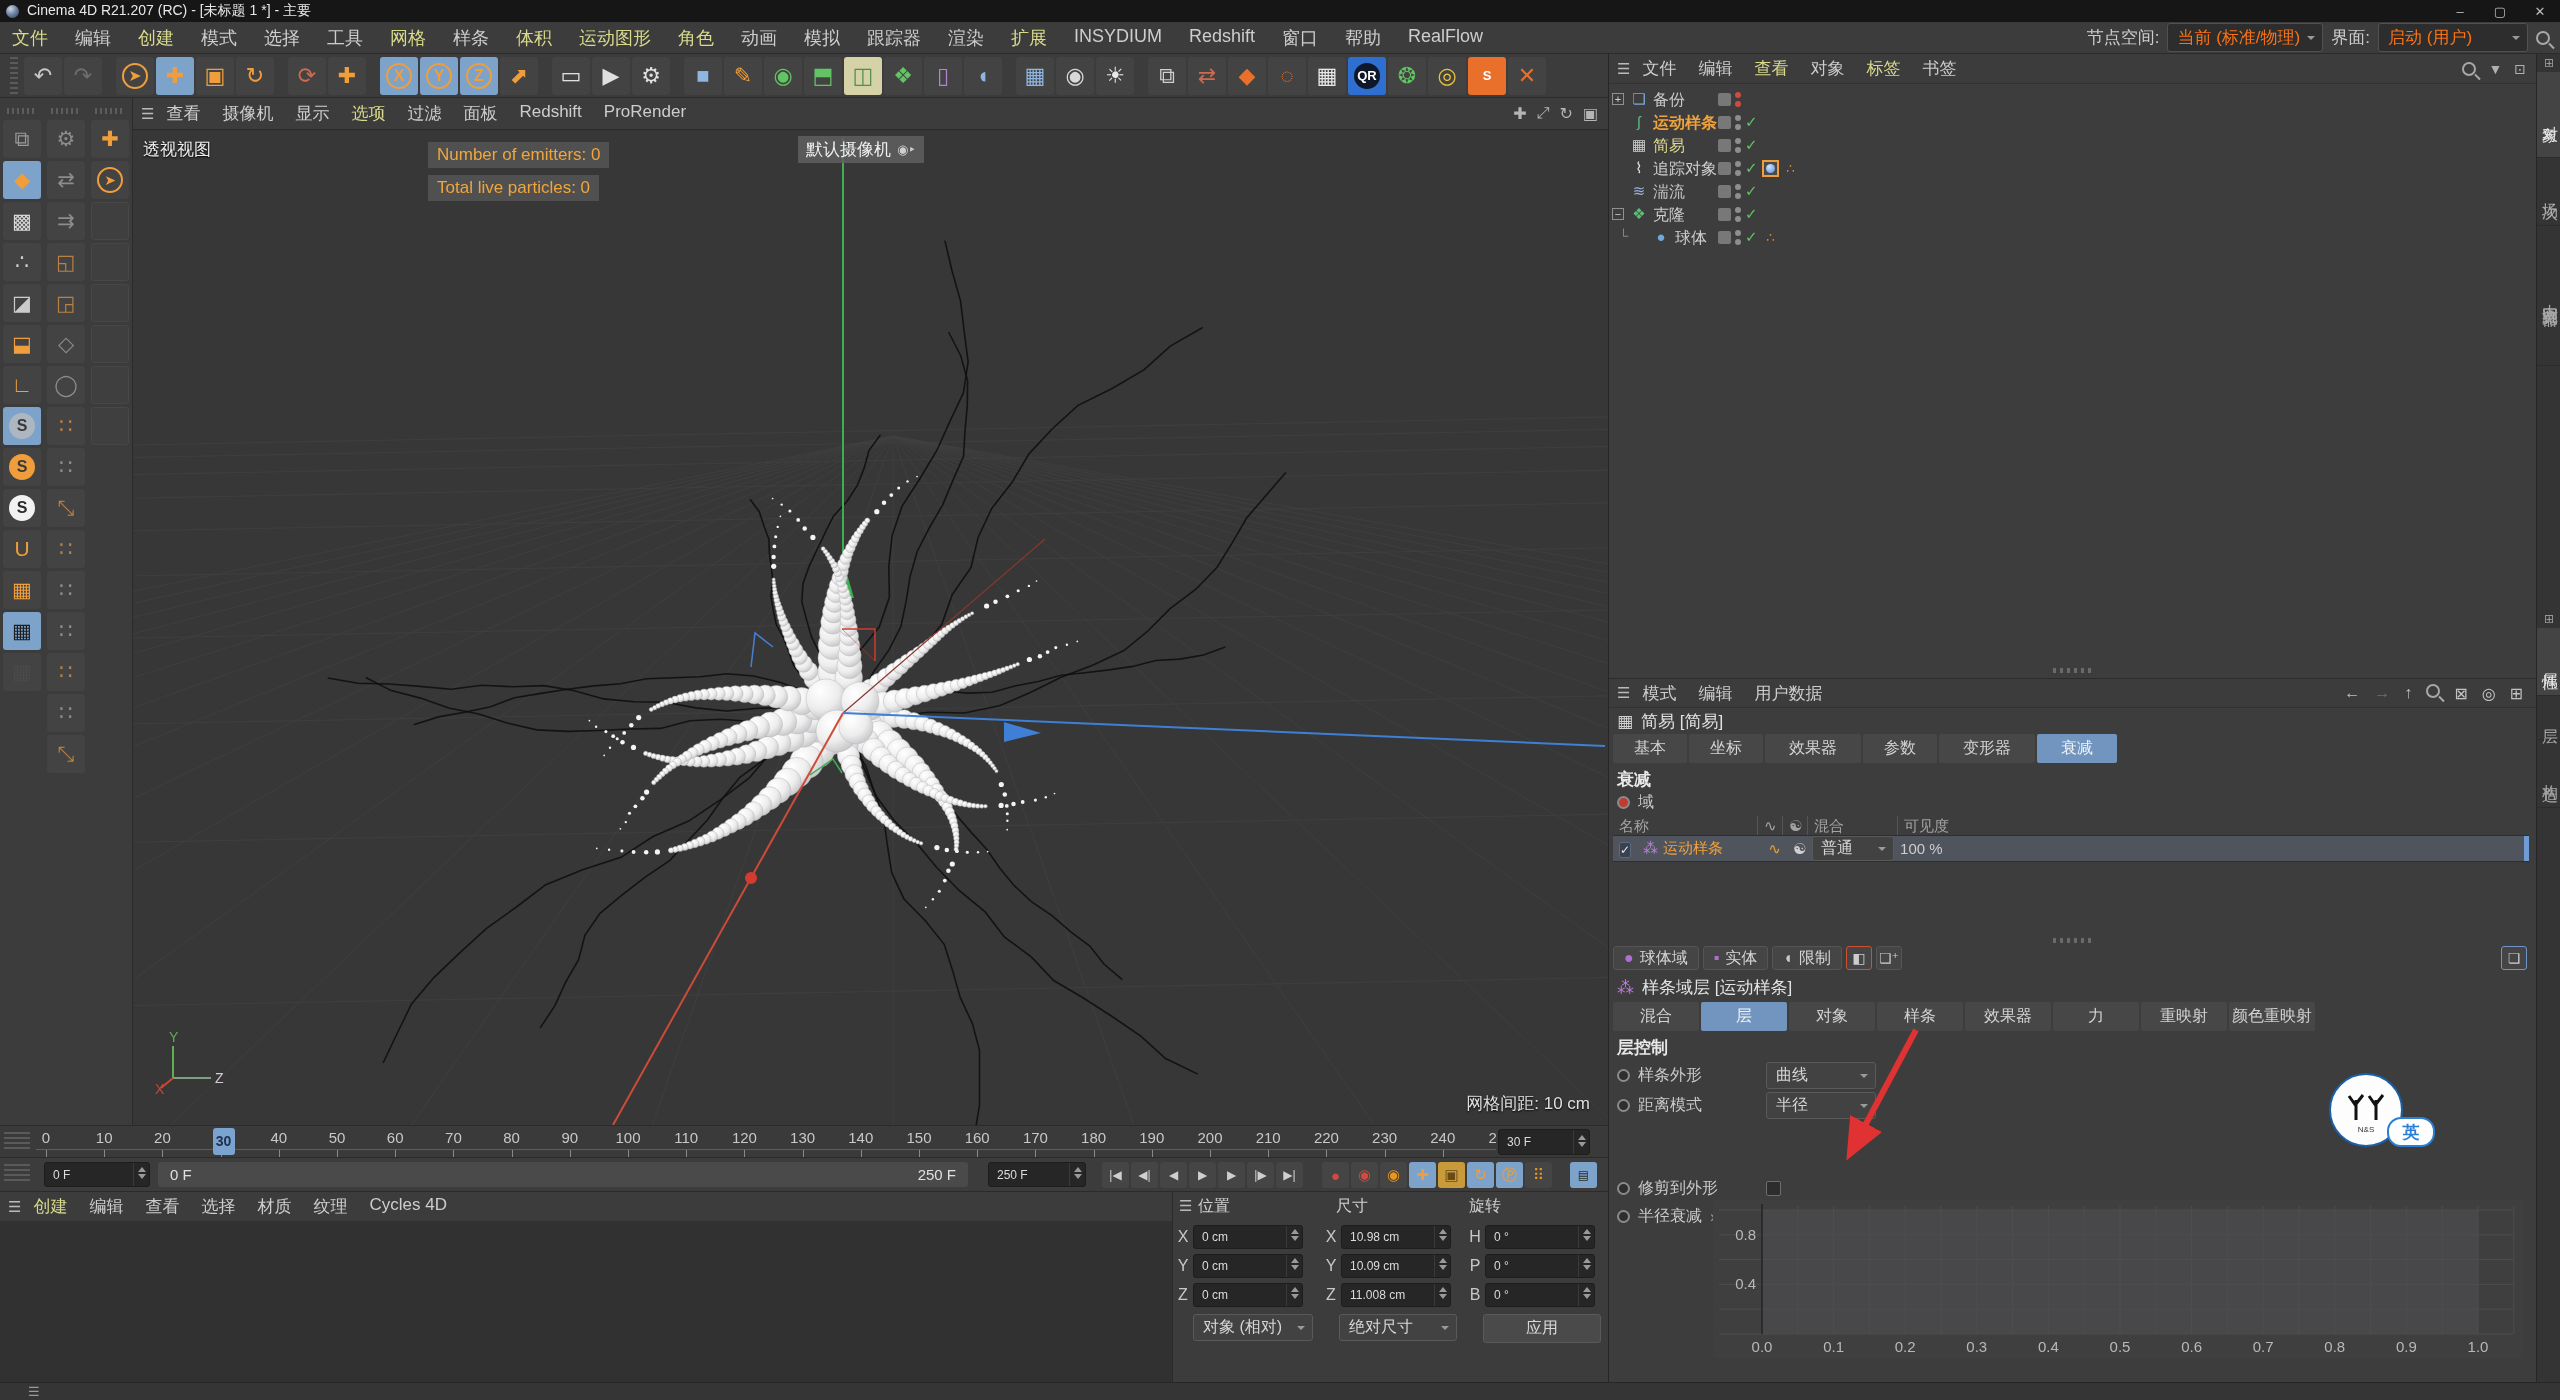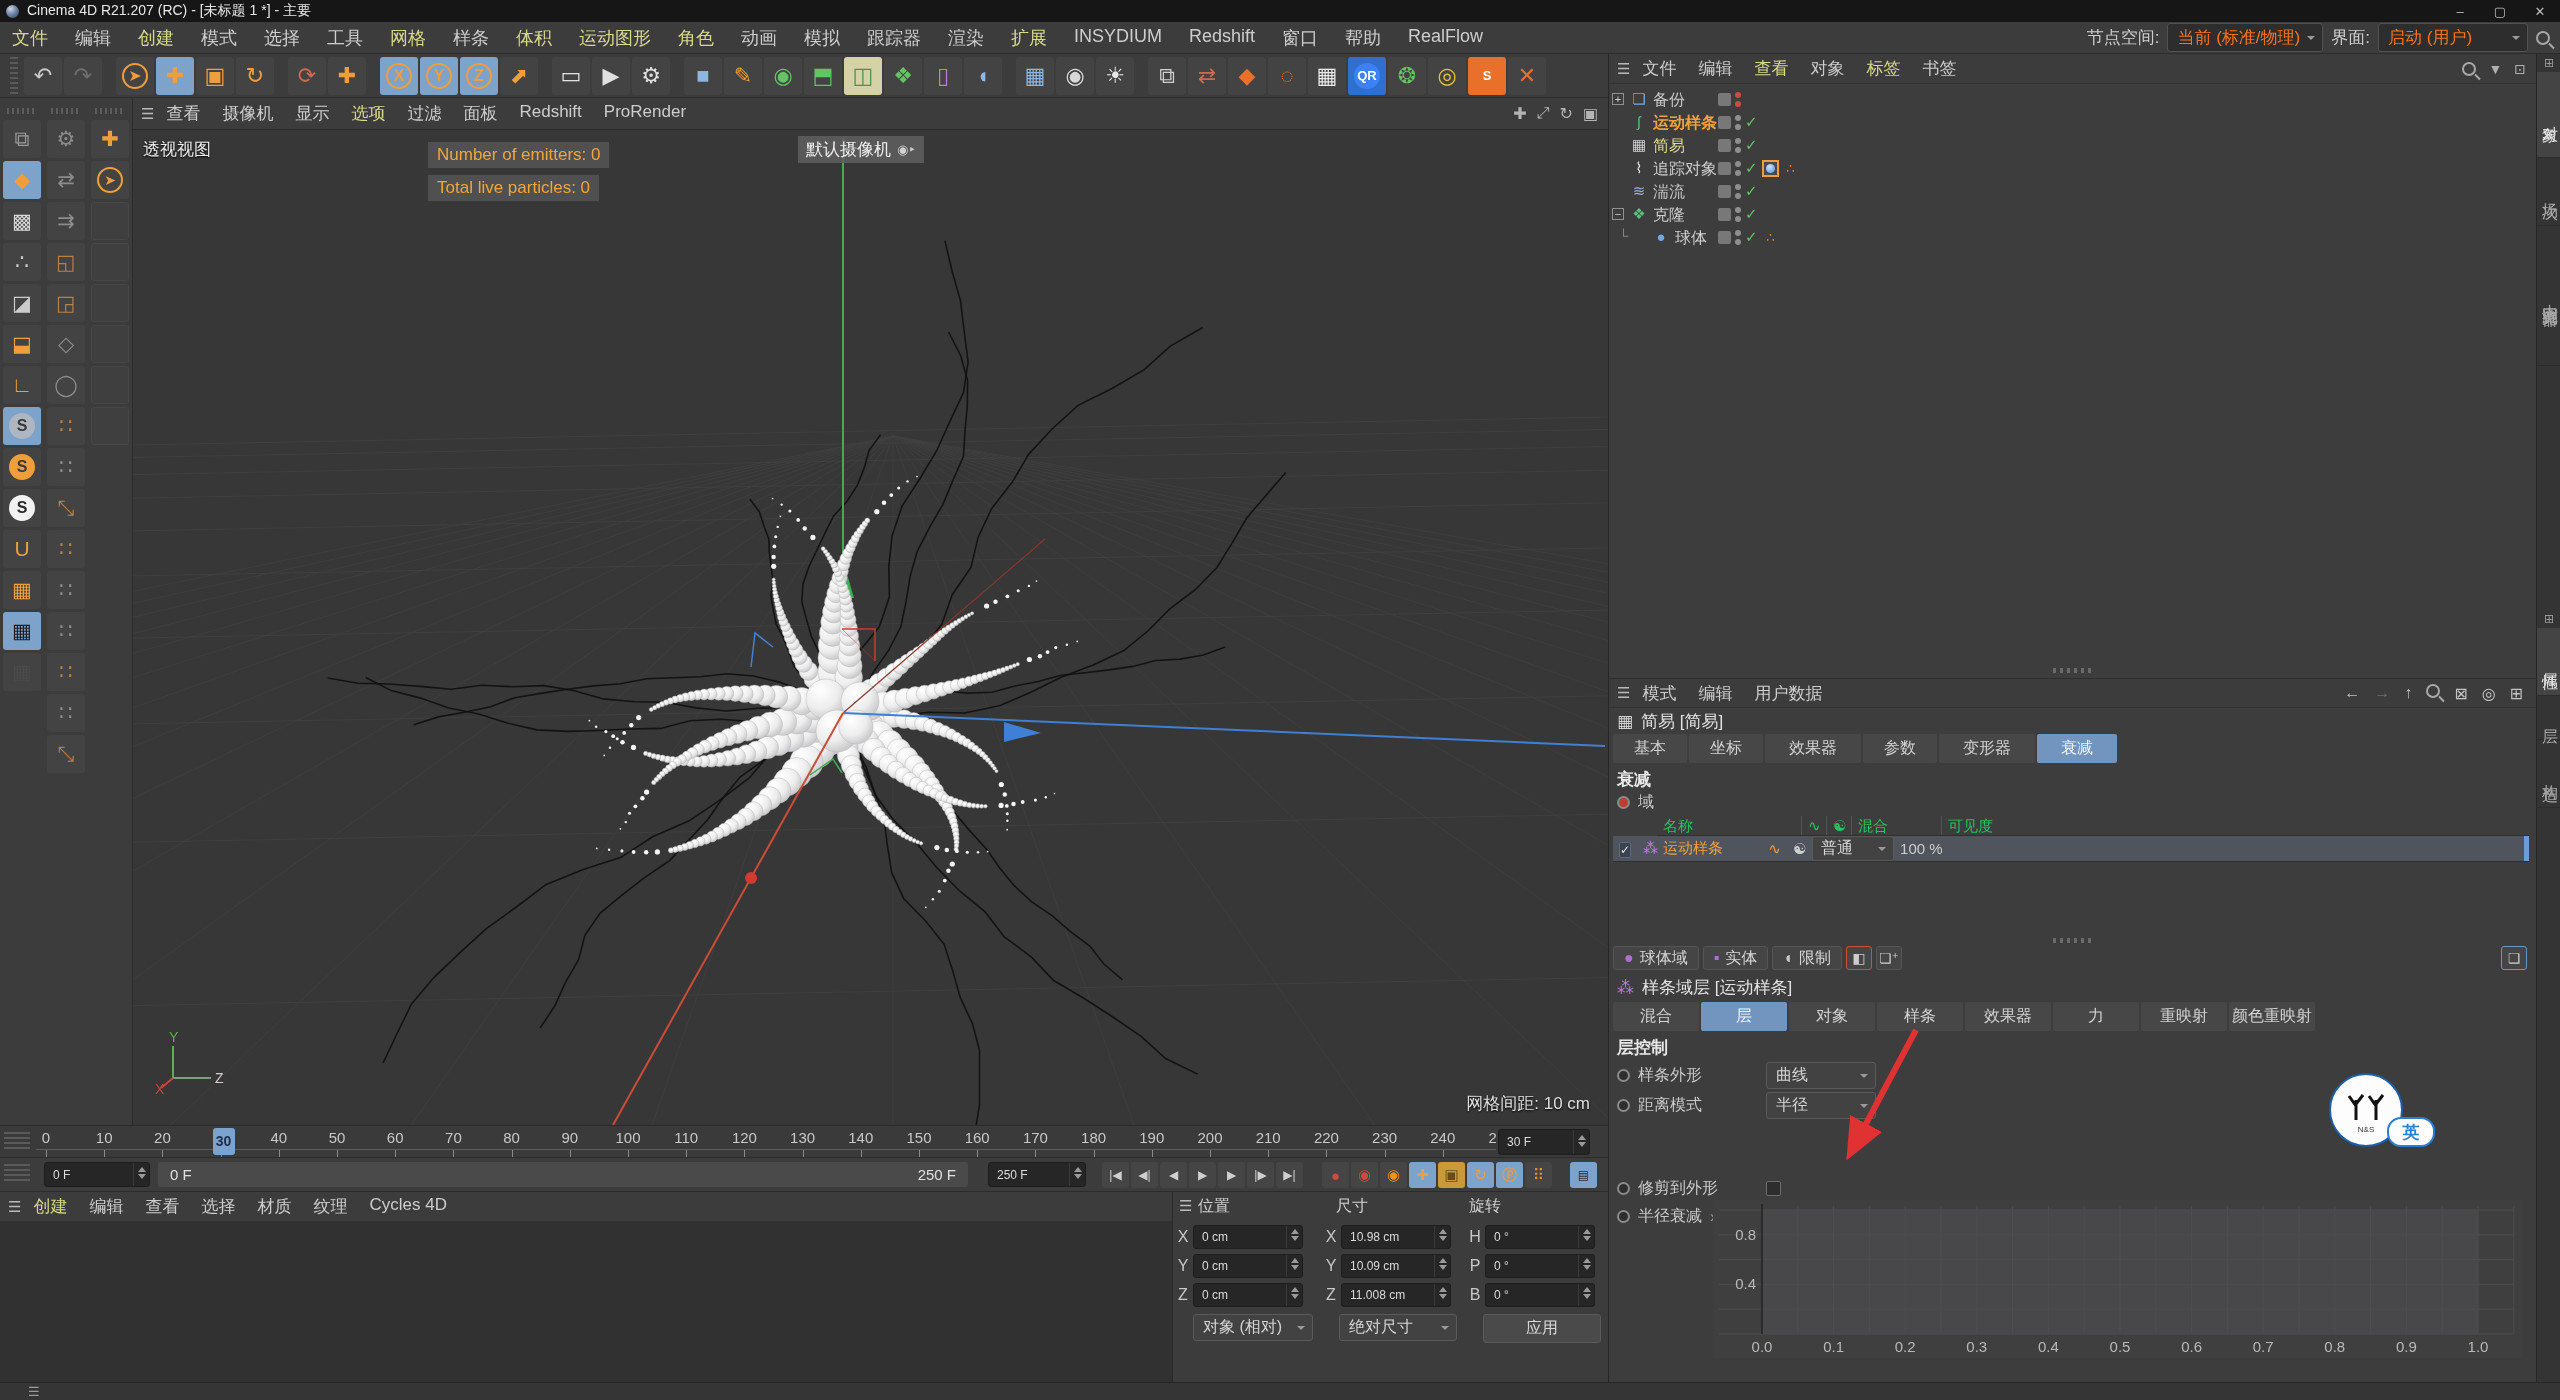--- a/index.html
+++ b/index.html
@@ -83,21 +83,21 @@
   .tab.active{background:#7295bf;color:#f2f2f2;}
   .sechead{position:absolute;left:8px;font-size:17px;font-weight:bold;color:#e8e8e8;}
   .pr-row{position:absolute;left:8px;display:flex;align-items:center;gap:8px;font-size:16px;color:#c9c9c9;}
   .radio{width:13px;height:13px;border-radius:50%;border:2px solid #8b8b8b;background:#2e2e2e;flex:none;}
   .radio.red{background:#c23b31;border-color:#8b8b8b;}
   .dd{background:#424242;border:1px solid #5a5a5a;border-radius:3px;padding:2px 24px 2px 9px;position:relative;font-size:16px;color:#d5d5d5;min-width:110px;}
   .dd::after{content:"";position:absolute;right:7px;top:50%;margin-top:-2px;border:4px solid transparent;border-top-color:#9a9a9a;}
   .checkbox{width:15px;height:15px;border:1px solid #6d6d6d;background:#2d2d2d;border-radius:2px;}
 
   #fields-table{position:absolute;left:4px;top:762px;width:916px;font-size:15px;}
-  #ft-head{display:flex;height:20px;color:#22c55e;border-bottom:1px solid #2e2e2e;margin-left:44px;}
+  #ft-head{display:flex;height:20px;color:#a3a3a3;border-bottom:1px solid #2e2e2e;}
   #ft-head div{border-right:1px solid #555;padding:1px 6px;}
   #ft-row{display:flex;height:26px;align-items:center;background:#50555d;border-bottom:1px solid #2e2e2e;position:relative;}
   #ft-row .cell{padding:0 6px;}
   .chk{width:15px;height:15px;background:#3a4250;border:1px solid #5a6a80;color:#e8e8e8;font-size:12px;line-height:14px;text-align:center;border-radius:2px;}
   #ft-row::after{content:"";position:absolute;right:0;top:0;width:5px;height:100%;background:#6f9cd4;}
 
   .splitdots{position:absolute;left:50%;transform:translateX(-50%);width:40px;height:5px;
      background:repeating-linear-gradient(to right,#6a6a6a 0 3px,transparent 3px 7px);}
   .fieldbtn{display:flex;align-items:center;gap:6px;background:#454545;border:1px solid #555;border-radius:3px;font-size:16px;color:#d5d5d5;padding:2px 10px;height:24px;}
   .iconbtn{width:26px;height:24px;background:#454545;border:1px solid #555;border-radius:3px;display:flex;align-items:center;justify-content:center;font-size:14px;}
@@ -288,21 +288,21 @@
       <span class="tbtn">
         <span style="color: rgb(232, 112, 42);">◆</span>
       </span>
       <span class="tbtn">
         <span style="color: rgb(232, 112, 42);">◌</span>
       </span>
       <span class="tbtn">
         <span style="color: rgb(232, 232, 232);">▦</span>
       </span>
       <span class="tbtn" style="background: rgb(47, 111, 208);">
-        <span class="ring" style="color: rgb(255, 255, 255); background: #3b82f6; border: none; font-size: 13px;">QR</span>
+        <span class="ring" style="color: rgb(255, 255, 255); background: #0f172a; border: none; font-size: 13px;">QR</span>
       </span>
       <span class="tbtn">
         <span style="color: rgb(98, 196, 98);">❂</span>
       </span>
       <span class="tbtn">
         <span style="color: rgb(232, 196, 58);">◎</span>
       </span>
       <span class="tbtn" style="background: rgb(232, 112, 42);">
         <span class="ring" style="color: rgb(255, 255, 255); background: rgb(232, 112, 42); border: none; font-size: 13px;">S</span>
       </span>

